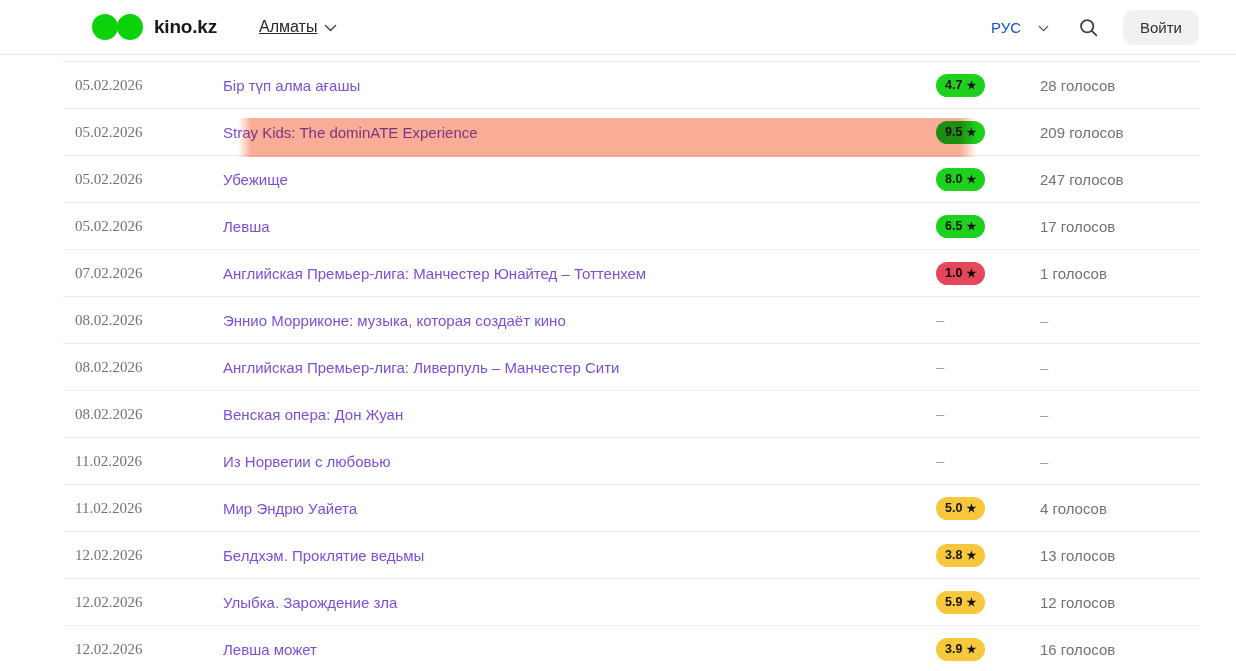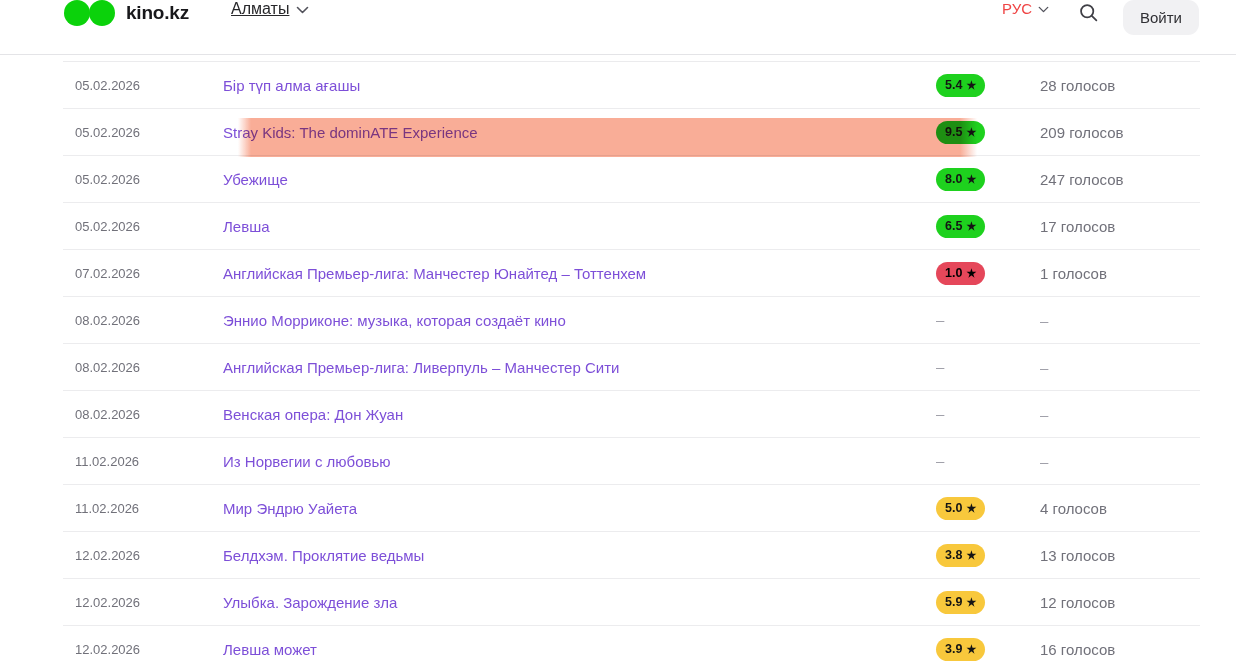--- a/index.html
+++ b/index.html
@@ -1,45 +1,45 @@
 <!DOCTYPE html>
 <html style="--logo_green: #0bd20b; --link_purple: #7d4fd8; --badge_green: #1ed11e; --badge_red: #e5475a; --badge_yellow: #f8c83c; --highlight: #f9ad97;"><head>
 <meta charset="utf-8">
 <style>
   * { margin: 0; padding: 0; box-sizing: border-box; }
   html, body { width: 1236px; height: 671px; overflow: hidden; background: #fff;
     font-family: "Liberation Sans", sans-serif; }
 
   
-  .header { height: 55px; display: flex; align-items: flex-start;
-    padding: 0 37px 0 64px; border-bottom: 1px solid #e4e4e7; }
+  .header { height: 55px; display: flex; align-items: center;
+    padding: 0 37px 0 92px; border-bottom: 1px solid #e4e4e7; }
   .logo { display: flex; align-items: center; cursor: pointer; }
   .logo-circles { display: flex; }
   .logo-circles span { width: 26px; height: 26px; border-radius: 50%;
     background: var(--logo_green, #0bd20b); display: block; }
   .logo-circles span + span { margin-left: -1px; }
   .logo-text { font-size: 19px; font-weight: bold; color: #18181b; margin-left: 11px;
     letter-spacing: -0.2px; }
   .city { margin-left: 42px; display: flex; align-items: center; gap: 7px;
     font-size: 16px; color: #27272a; cursor: pointer; text-decoration: underline; }
   .chev { color: #52525b; display: inline-flex; margin-top: 2px; }
   .spacer { flex: 1; }
-  .lang { display: flex; align-items: center; gap: 6px; font-size: 15px;
-    color: #ef4444; cursor: pointer; }
+  .lang { display: flex; align-items: center; gap: 17px; font-size: 15px;
+    color: #1d4ed8; cursor: pointer; }
   .search-btn { margin-left: 27px; background: none; border: none; color: #3f3f46;
     display: inline-flex; cursor: pointer; padding: 2px; }
   .login-btn { margin-left: 22px; background: #f1f1f3; border: none; border-radius: 11px;
     padding: 9px 17px; font-size: 15px; color: #2f2f33; cursor: pointer;
     font-family: inherit; }
 
   
   .table { margin: 6px 36px 0 63px; border-top: 1px solid #ebebed; }
   .row { height: 47px; display: flex; align-items: center; position: relative;
     border-bottom: 1px solid #ececee; }
-  .col-date { width: 160px; padding-left: 12px; font-size: 13px; color: #71717a; }
+  .col-date { width: 160px; padding-left: 12px; font-size: 15px; color: #71717a; font-family: Liberation Serif, serif; }
   .col-title { width: 713px; font-size: 15px; overflow: hidden; white-space: nowrap; }
   .movie-link { color: var(--link_purple, #7d4fd8); text-decoration: none; }
   .col-rating { width: 104px; }
   .col-votes { flex: 1; font-size: 15px; color: #71717a; }
   .dash { color: #a1a1aa; font-size: 15px; }
 
   .badge { display: inline-flex; align-items: center; gap: 4px; height: 23px;
     padding: 0 9px; border-radius: 12px; font-size: 12.5px; font-weight: bold;
     color: #141414; }
   .badge .star { font-size: 11px; line-height: 1; }
@@ -91,21 +91,21 @@
   <button class="login-btn">Войти</button>
 </div>
 
 <div class="table">
   <div class="row">
     <div class="col-date">05.02.2026</div>
     <div class="col-title">
       <a class="movie-link" href="#">Бір түп алма ағашы</a>
     </div>
     <div class="col-rating"><span class="badge green">
-          <span>5.4</span>
+          <span>4.7</span>
           <span class="star">★</span>
         </span></div>
     <div class="col-votes">28 голосов</div>
   </div>
 
   <div class="row">
     <div class="col-date">05.02.2026</div>
     <div class="col-title">
       <a class="movie-link" href="#">Stray Kids: The dominATE Experience</a>
     </div>

